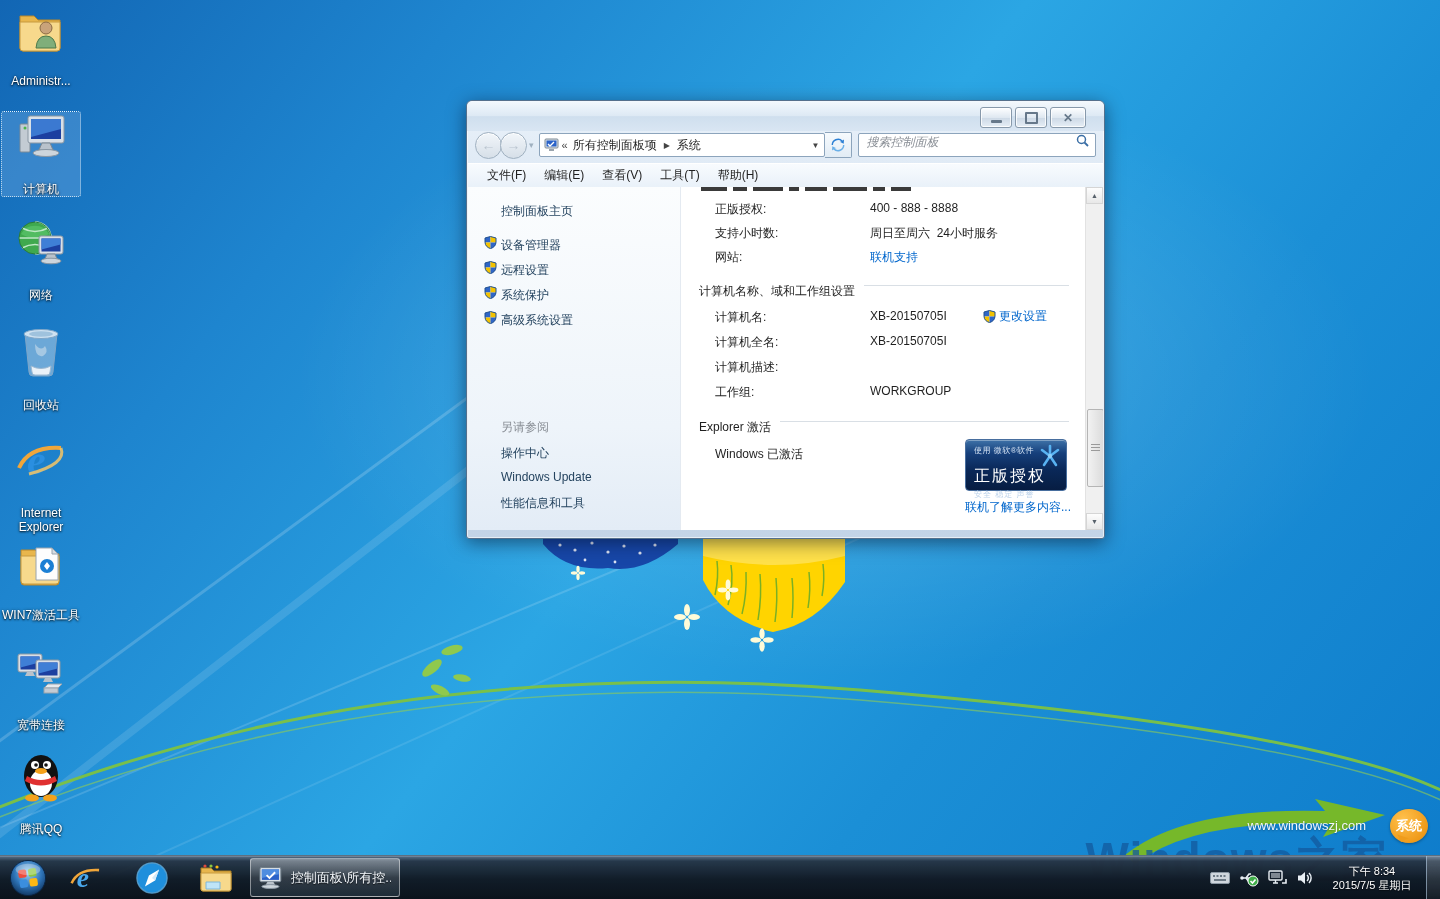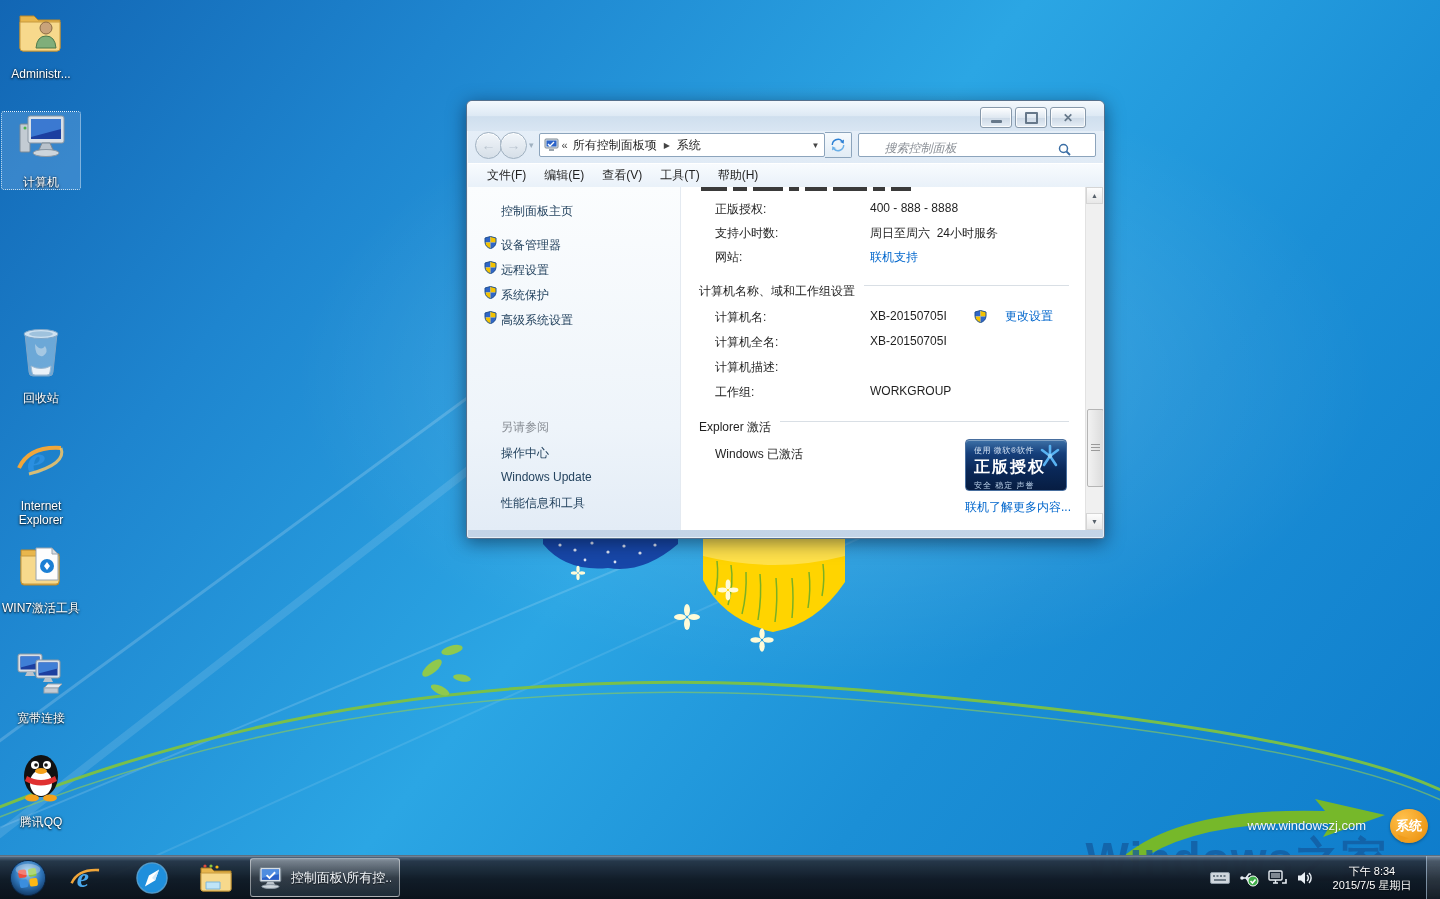--- a/index.html
+++ b/index.html
@@ -7,21 +7,21 @@
   #desktop{position:relative;width:1440px;height:899px;overflow:hidden;
     background:
       radial-gradient(ellipse 900px 500px at 58% 42%, rgba(255,255,255,0.18), rgba(255,255,255,0) 60%),
       linear-gradient(128deg,#1266b4 0%,#1e85cf 22%,#2ba6e4 48%,#1b8fd6 70%,#0e7ccb 100%);}
   svg{display:block}
   .wallart{position:absolute;left:0;top:0;width:1440px;height:899px;pointer-events:none}
 
   
   .di{position:absolute;width:78px;text-align:center;cursor:default}
   .di-ic{display:inline-block}
-  .di-label{margin-top:9px;font-size:12px;line-height:14px;color:#fff;text-shadow:0 1px 2px rgba(0,0,0,.85),0 0 3px rgba(0,0,0,.5)}
+  .di-label{margin-top:16px;font-size:12px;line-height:14px;color:#fff;text-shadow:0 1px 2px rgba(0,0,0,.85),0 0 3px rgba(0,0,0,.5)}
   .di.selected{background:rgba(120,175,230,.35);outline:1px dotted #e8f2fb;border-radius:2px}
 
   
   .win{position:absolute;left:466px;top:100px;width:637px;height:437px;border:1px solid #55708c;border-radius:6px 6px 3px 3px;
     background:linear-gradient(180deg,#eaf2fa,#cfdded 40%,#c3d4e7);box-shadow:0 4px 18px rgba(0,10,30,.5), inset 0 0 0 1px rgba(255,255,255,.6);}
   .titlebar{position:absolute;top:0;left:0;right:0;height:30px;border-radius:6px 6px 0 0;
     background:linear-gradient(180deg,#f4f9fd,#dde9f4 50%,#cfdfee 52%,#d9e6f3);}
   .capbtns{position:absolute;top:6px;right:18px;display:flex;gap:3px}
   .capbtn{width:30px;height:19px;border:1px solid #8799ab;border-radius:3px;background:linear-gradient(180deg,#fdfeff,#dfe8f1 50%,#cdd9e6 52%,#e6eef6);
     display:flex;align-items:center;justify-content:center;box-shadow:inset 0 0 0 1px rgba(255,255,255,.8)}
@@ -33,21 +33,21 @@
   .navrow{position:absolute;top:31px;left:8px;right:8px;height:26px;display:flex;align-items:center}
   .navbtn{width:25px;height:25px;border-radius:50%;border:1px solid #9fb0c0;margin-right:-2px;
     background:linear-gradient(180deg,#f2f6fa,#d6dfe8);display:flex;align-items:center;justify-content:center;
     color:#b9c4cf;font-size:14px;box-shadow:inset 0 1px 0 #fff}
   .navdrop{color:#9fb0c0;font-size:9px;margin:0 5px 0 4px}
   .addrbar{width:276px;height:22px;background:#fff;border:1px solid #8ca4bc;border-radius:2px;display:flex;align-items:center;padding:0 4px;font-size:12px;color:#1f1f1f}
   .addrbar .chev{color:#444;margin:0 5px 0 3px;font-size:11px}
   .addrbar .sep{color:#444;font-size:8px;margin:0 7px}
   .addrbar .drop{margin-left:auto;color:#444;font-size:8px}
   .refbtn{width:26px;height:24px;border:1px solid #8ca4bc;border-left:none;border-radius:0 2px 2px 0;background:linear-gradient(180deg,#f6fafd,#e2ecf5);display:flex;align-items:center;justify-content:center}
-  .searchbox{margin-left:6px;flex:1;height:22px;background:#fff;border:1px solid #8ca4bc;border-radius:2px;display:flex;align-items:flex-end;padding:0 24px}
+  .searchbox{margin-left:6px;flex:1;height:22px;background:#fff;border:1px solid #8ca4bc;border-radius:2px;display:flex;align-items:flex-start;padding:0 6px}
   .searchbox input{flex:1;border:none;outline:none;font-size:12px;font-style:italic;color:#333;font-family:"Liberation Sans",sans-serif;background:transparent}
   .searchbox input::placeholder{color:#8a8f96;font-style:italic}
 
   .menubar{position:absolute;top:62px;left:1px;right:1px;height:23px;background:linear-gradient(180deg,#f8fbfe,#e9f1f9);
     border-top:1px solid #fff;border-bottom:1px solid #cdd9e6;display:flex;align-items:center;padding-left:10px}
   .menuitem{font-size:12px;color:#1f1f1f;padding:0 9px}
 
   .contentarea{position:absolute;top:86px;left:1px;right:1px;bottom:8px;background:#fff;display:flex;overflow:hidden}
   .sidepane{width:212px;position:relative;background:linear-gradient(180deg,#fbfdfe,#eef4fa 70%,#e3ecf6);border-right:1px solid #e4eaf1}
   .sp-item{position:absolute;left:33px;font-size:12px;color:#24435f;white-space:nowrap;cursor:pointer}
@@ -56,27 +56,27 @@
 
   .mainpane{flex:1;position:relative;font-size:12px;color:#1f1f1f}
   .clipped{position:absolute;left:20px;top:0;height:4px;width:230px;overflow:hidden;display:flex;gap:6px;align-items:flex-start}
   .clipped i{display:block;height:4px;background:#3a3a3a}
   .mrow{position:absolute;left:34px;right:20px;height:18px}
   .mrow .lbl{position:absolute;left:0;color:#1f1f1f}
   .mrow .val{position:absolute;left:155px;white-space:pre}
   .ghead{position:absolute;left:18px;right:16px;display:flex;align-items:flex-start}
   .ghead .rule{flex:1;height:1px;background:#d9dfe5;margin-left:9px;margin-top:2px}
   a.wlink{color:#0066cc;text-decoration:none;cursor:pointer}
-  .chg{position:absolute;left:259px;top:-1px;display:flex;align-items:center;gap:18px}
+  .chg{position:absolute;left:268px;top:-1px;display:flex;align-items:center;gap:3px}
 
   .badge{position:absolute;left:284px;top:252px;width:102px;height:52px;border-radius:4px;border:1px solid #486e9e;
     background:linear-gradient(180deg,#3e72a8 0%,#16407c 26%,#0a2858 60%,#071d42 100%);
     color:#fff;padding:5px 8px;box-sizing:border-box;box-shadow:inset 0 1px 0 rgba(255,255,255,.35)}
   .badge .b1{font-size:8px;color:#d7e5f5;letter-spacing:.5px}
-  .badge .b2{font-size:16px;font-weight:bold;letter-spacing:2px;margin-top:1px}
+  .badge .b2{font-size:16px;font-weight:normal;letter-spacing:2px;margin-top:10px}
   .badge .b3{font-size:8px;color:#bcd2ea;margin-top:2px;letter-spacing:1px}
   .badge svg{position:absolute;right:4px;top:4px}
   .morelink{position:absolute;left:284px;top:312px;font-size:12px}
 
   .scrollcol{width:17px;background:#f0f0f0;border-left:1px solid #e2e2e2;position:relative}
   .sarrow{position:absolute;left:0;width:17px;height:17px;background:linear-gradient(180deg,#fdfdfd,#e8e8e8);border:1px solid #d5d5d5;box-sizing:border-box;
     color:#57606a;font-size:7px;display:flex;align-items:center;justify-content:center}
   .sthumb{position:absolute;left:1px;width:15px;height:76px;top:222px;border:1px solid #b5b5b5;border-radius:2px;background:linear-gradient(90deg,#f2f2f2,#dcdcdc)}
   .sthumb:after{content:"";position:absolute;left:3px;right:3px;top:34px;height:1px;background:#9a9a9a;box-shadow:0 3px 0 #9a9a9a,0 6px 0 #9a9a9a}
 
@@ -205,20 +205,36 @@
         <rect x="17" y="7" width="30" height="20" fill="#16destroy"></rect>
         <rect x="17" y="7" width="30" height="20" fill="#1c3fa0"></rect>
         <path d="M17,7 h30 v10 l-30,8 z" fill="#3f7fd6" opacity=".9"></path>
         <path d="M28,31 h8 l3,7 h-14 z" fill="#b9c2cb" stroke="#7d8a96"></path>
         <ellipse cx="32" cy="41" rx="13" ry="3.5" fill="#cdd5dc" stroke="#8a97a3"></ellipse>
       </svg>
     </span>
     <div class="di-label">计算机</div>
   </div>
 
+  <div class="di" style="left:2px;top:218px">
+    <span class="di-ic">
+      <svg width="52" height="50" viewBox="0 0 52 50">
+        <circle cx="20" cy="20" r="16" fill="#3fa94e"></circle>
+        <path d="M6,16 a16,16 0 0 1 28,0 q-14,8 -28,0" fill="#57c168" opacity=".8"></path>
+        <path d="M20,4 a16,16 0 0 1 0,32 M4,20 h32 M7,10 q13,7 26,0 M7,30 q13,-7 26,0" stroke="#bfe8c6" stroke-width="1.6" fill="none"></path>
+        <circle cx="20" cy="20" r="16" fill="none" stroke="#2a7c38"></circle>
+        <rect x="24" y="18" width="24" height="18" rx="2" fill="#d9e0e7" stroke="#8a97a3"></rect>
+        <rect x="26.5" y="20.5" width="19" height="13" fill="#1c3fa0"></rect>
+        <path d="M26.5,20.5 h19 v6 l-19,5 z" fill="#3f7fd6"></path>
+        <path d="M32,36 h8 l2,5 h-12 z" fill="#b9c2cb" stroke="#7d8a96"></path>
+        <ellipse cx="36" cy="43" rx="10" ry="2.8" fill="#cdd5dc" stroke="#8a97a3"></ellipse>
+      </svg>
+    </span>
+    <div class="di-label">网络</div>
+  </div>
 
   <div class="di" style="left:2px;top:326px">
     <span class="di-ic">
       <svg width="48" height="52" viewBox="0 0 48 52">
         <path d="M8,8 L40,8 L36,46 a4,4 0 0 1 -4,4 h-16 a4,4 0 0 1 -4,-4 z" fill="rgba(176,205,230,.55)" stroke="#7fa6c8"></path>
         <ellipse cx="24" cy="8" rx="17" ry="4.5" fill="#cfe2f1" stroke="#7fa6c8"></ellipse>
         <ellipse cx="24" cy="8" rx="12" ry="2.8" fill="#9fc2dd"></ellipse>
         <path d="M14,40 q10,5 20,0 l-1,6 a3,3 0 0 1 -3,3 h-12 a3,3 0 0 1 -3,-3 z" fill="#e9f1f8" stroke="#9db9d2"></path>
         <path d="M18,18 q6,8 10,2 q4,6 -2,10 q-8,2 -8,-12" fill="#b4cfe6" opacity=".8"></path>
       </svg>

